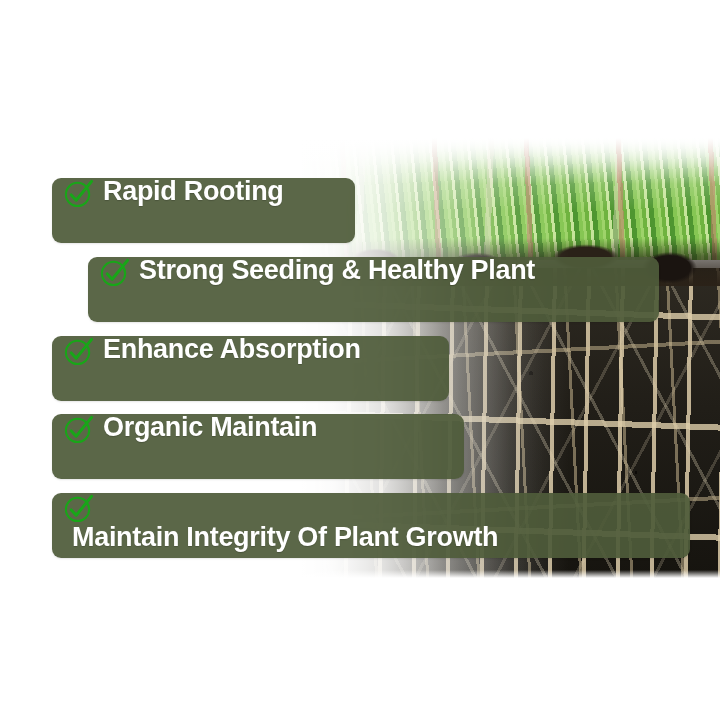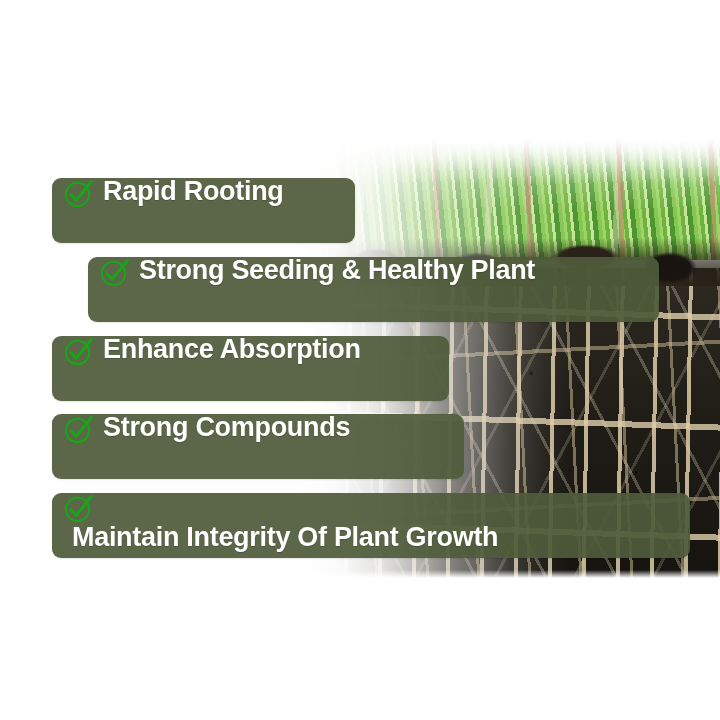--- a/index.html
+++ b/index.html
@@ -217,21 +217,21 @@
         <path d="M8.5 17.5 L13.6 23 L29.5 3.5" fill="none" stroke="#18a618" stroke-width="3.1" stroke-linecap="round" stroke-linejoin="round"></path>
       </svg>
       <span class="badge-label">Enhance Absorption</span>
     </div>
 
     <div class="badge" id="badge-3">
       <svg class="check-icon" viewBox="0 0 32 32">
         <circle cx="15" cy="17" r="12" fill="none" stroke="#18a618" stroke-width="2.1"></circle>
         <path d="M8.5 17.5 L13.6 23 L29.5 3.5" fill="none" stroke="#18a618" stroke-width="3.1" stroke-linecap="round" stroke-linejoin="round"></path>
       </svg>
-      <span class="badge-label">Strong Compounds</span>
+      <span class="badge-label">Organic Maintain</span>
     </div>
 
     <div class="badge" id="badge-4">
       <svg class="check-icon" viewBox="0 0 32 32">
         <circle cx="15" cy="17" r="12" fill="none" stroke="#18a618" stroke-width="2.1"></circle>
         <path d="M8.5 17.5 L13.6 23 L29.5 3.5" fill="none" stroke="#18a618" stroke-width="3.1" stroke-linecap="round" stroke-linejoin="round"></path>
       </svg>
       <span class="badge-label">Maintain Integrity Of Plant Growth</span>
     </div>
 

